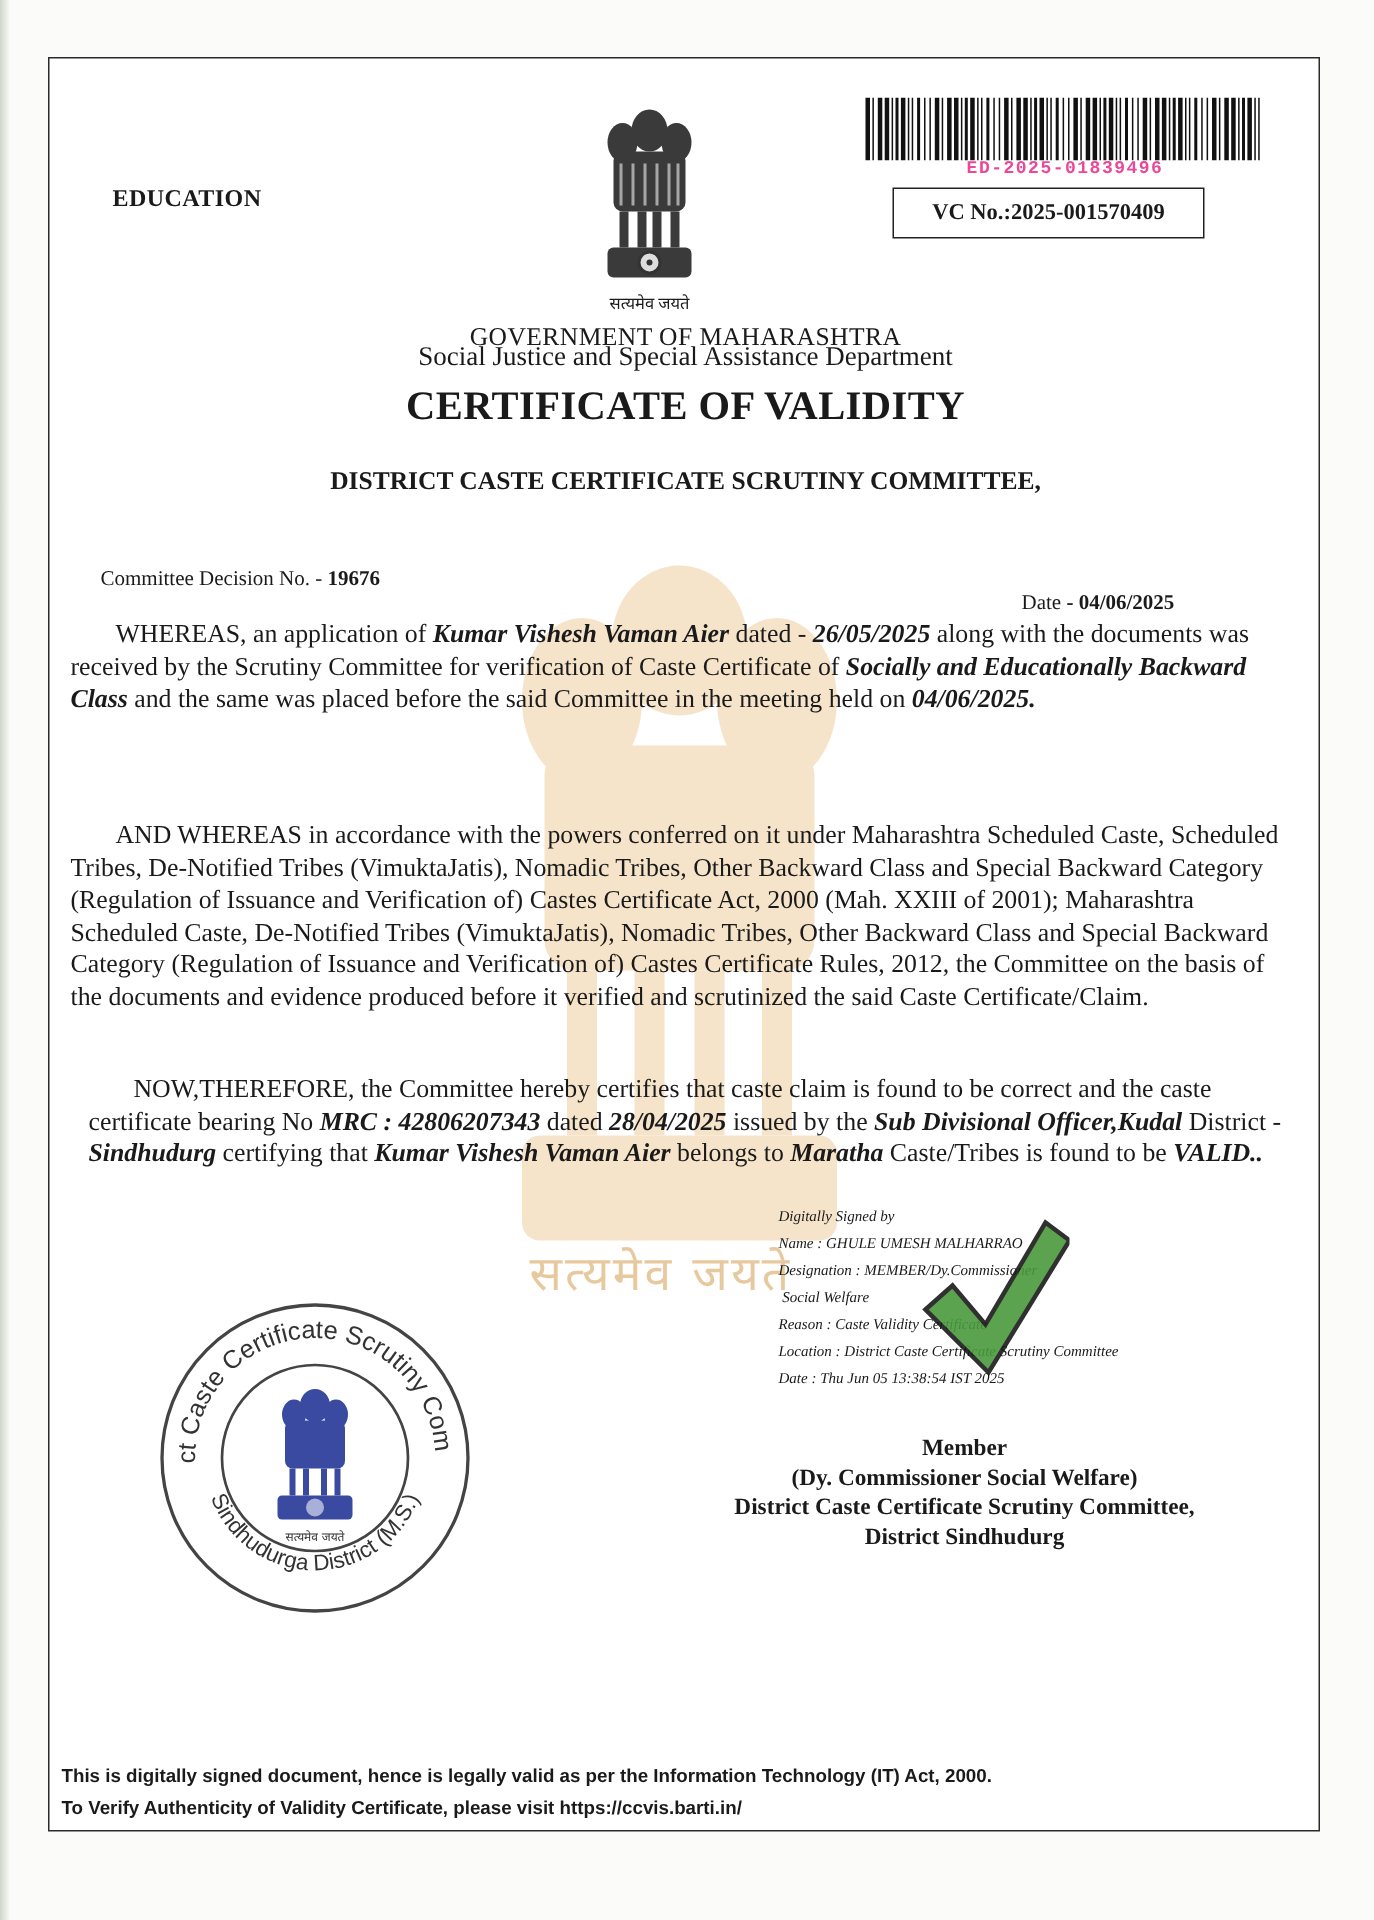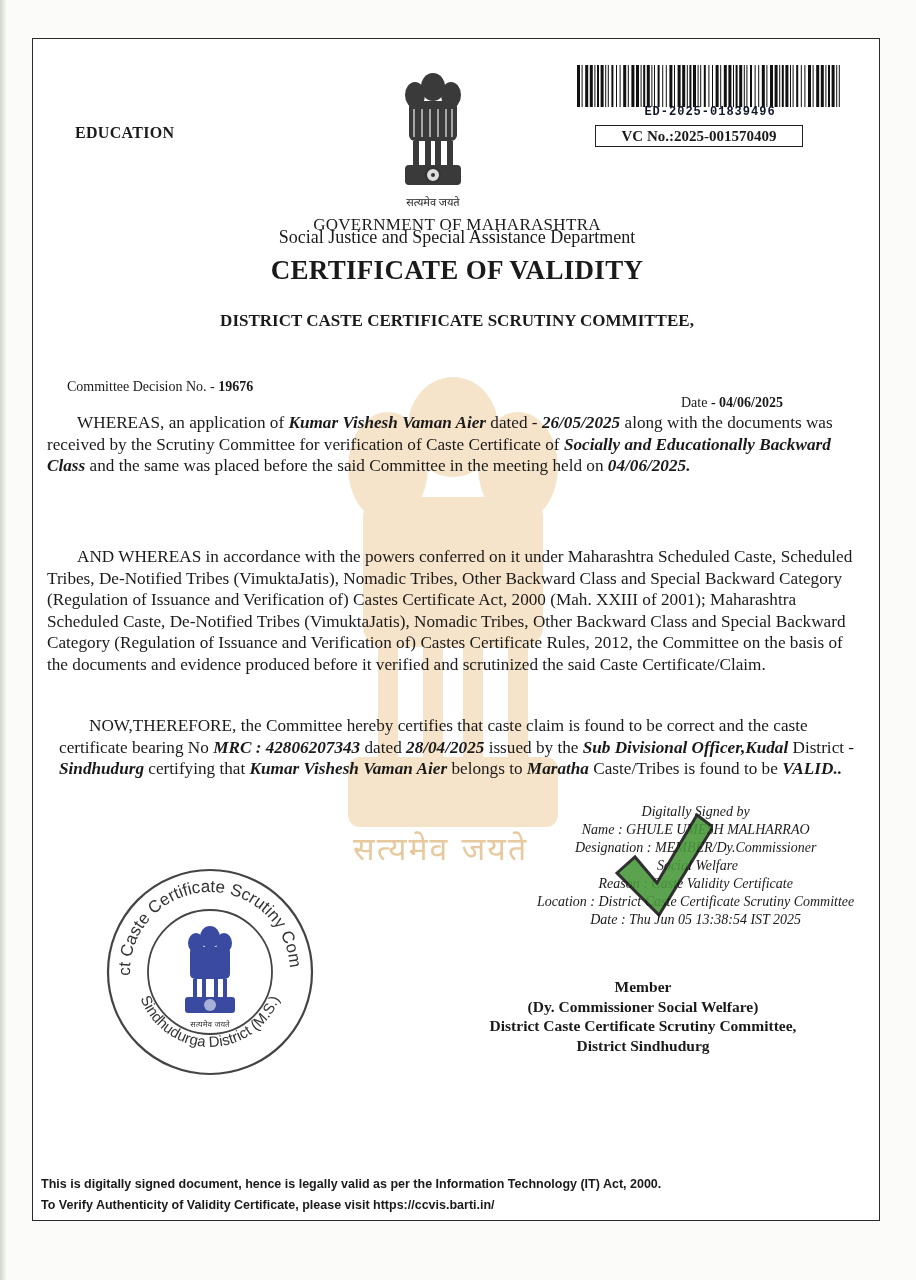--- a/index.html
+++ b/index.html
@@ -10,43 +10,43 @@
   .edge-shadow { position:absolute; left:0; top:0; width:6px; height:1280px; background:linear-gradient(to right,#cfd6c9,#f6f6f3); }
   .frame {
     position:absolute; left:32px; top:38px; width:848px; height:1183px;
     border:1.6px solid #2a2a2a; background:#ffffff; box-sizing:border-box;
   }
   .abs { position:absolute; }
   .edu { left:42px; top:45px; font-weight:bold; font-size:16px; letter-spacing:0.3px;margin-top:40px; }
   .emblem { left:368px; top:26px; width:64px; height:128px; }
   .satyamev { left:300px; top:155px; width:200px; text-align:center; font-size:11px; }
   .barcode { left:542px; top:26px; width:270px; height:42px; }
-  .barcode-num { left:542px; top:66px; width:270px; text-align:center; font-family:"Liberation Mono", monospace; font-size:12px; font-weight:bold; letter-spacing:1px; color:#0f172a; }
-  .vc-box { left:562px; top:86px; width:208px; height:22px; border:1.5px solid #222; box-sizing:border-box; display:flex; align-items:center; justify-content:center; font-weight:bold; font-size:15px; }
+  .barcode-num { left:542px; top:66px; width:270px; text-align:center; font-family:"Liberation Mono", monospace; font-size:12px; font-weight:bold; letter-spacing:1px; color:#ec4899; }
+  .vc-box { left:562px; top:86px; width:208px; height:34px; border:1.5px solid #222; box-sizing:border-box; display:flex; align-items:center; justify-content:center; font-weight:bold; font-size:15px; }
   .center { width:848px; left:0; text-align:center; }
   .gov { top:176px; font-size:17px; letter-spacing:0.3px;text-align:center; }
   .dept { top:188px; font-size:18px; }
   .title { top:216px; font-size:27px; font-weight:bold; letter-spacing:0.3px;text-align:center; }
   .rules { top:251px; font-size:11px; font-style:italic; }
   .committee { top:272px; font-size:17px; font-weight:bold; }
   .district { top:298px; font-size:15px; font-weight:bold; }
   .watermark { left:300px; top:328px; width:240px; height:510px; opacity:0.35; }
   .wm-text { left:320px; top:787px; font-size:32px; color:#e0b880; opacity:0.75; font-family:"DejaVu Serif", serif; letter-spacing:2px; }
   .decision { left:34px; top:340px; font-size:14px; }
   .date { left:648px; top:339px; font-size:14px;margin-top:17px; }
   .para { left:14px; width:810px; font-size:17.2px; line-height:21.5px; text-align:left; }
   .para .ind { display:inline-block; width:30px; }
   .p1 { top:373px; }
   .p2 { top:507px; }
   .p3 { top:676px;margin-left:12px; }
   .bi { font-weight:bold; font-style:italic; }
-  .sig-block { left:504px; top:764px; font-size:14px; font-style:italic; line-height:18px;text-align:center; }
+  .sig-block { left:486px; top:764px; font-size:10px; font-style:italic; line-height:18px; }
   .tick { left:580px; top:772px; width:100px; height:108px; }
   .seal { left:72px; top:828px; width:210px; height:210px; }
-  .member { left:400px; top:917px; width:420px; text-align:center; font-weight:bold; font-size:15.5px; line-height:19.5px;margin-top:21px; }
+  .member { left:400px; top:917px; width:420px; text-align:center; font-weight:bold; font-size:15.5px; line-height:19.5px; }
   .footer { left:8px; top:1135px; font-weight:bold; font-size:12.5px; line-height:21px; font-family:"Liberation Sans Narrow","Liberation Sans", sans-serif; }
 </style>
 </head>
 <body>
 
 <div class="edge-shadow"></div>
 
 <div class="frame">
 
   <div class="abs edu">EDUCATION</div>

